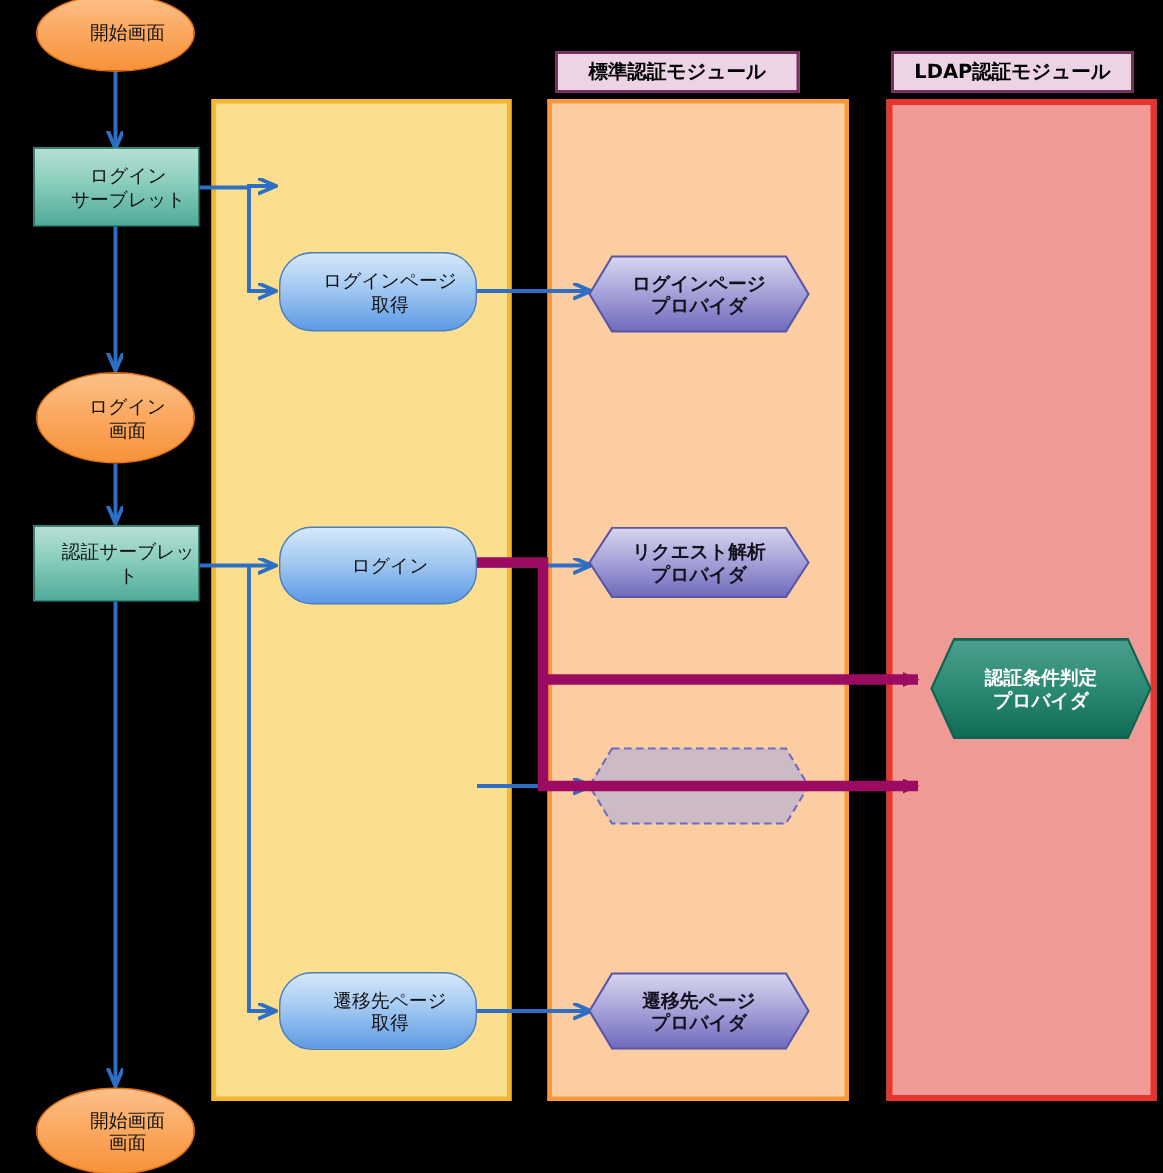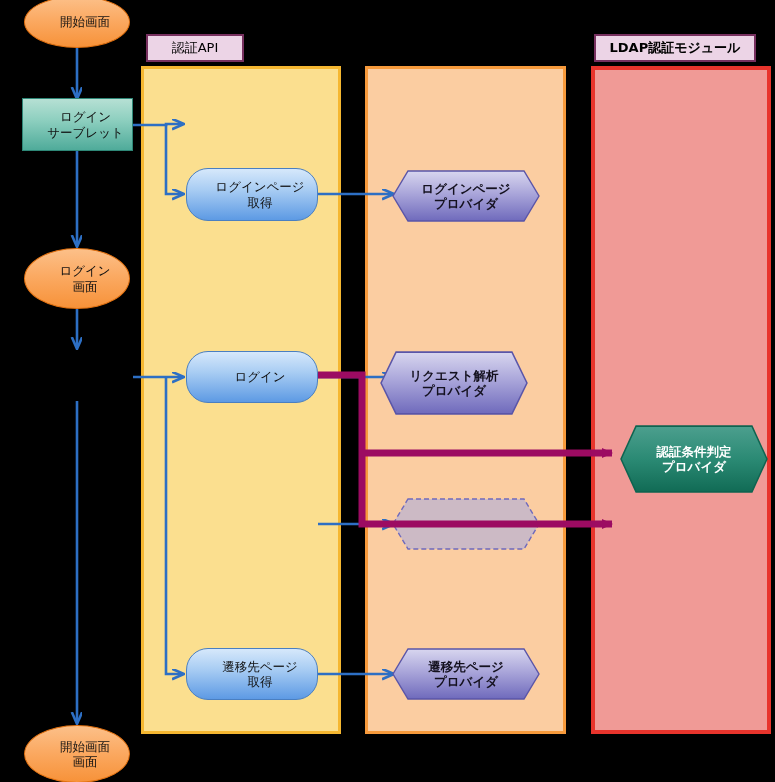--- a/index.html
+++ b/index.html
@@ -65,22 +65,22 @@
 </style>
 </head>
 <body>
 
 <div id="stage">
 
   <div class="lane-body" style="left:141px; top:66px; width:200px; height:668px; background:#fbdf8f; border:3px solid #f5b731;"></div>
   <div class="lane-body" style="left:365px; top:66px; width:201px; height:668px; background:#fbcda1; border:3px solid #f79a3c;"></div>
   <div class="lane-body" style="left:591px; top:66px; width:180px; height:668px; background:#f09a96; border:4px solid #e8342c;"></div>
 
-  <div class="lane-title thin" style="left:146px; top:34px; width:98px; height:28px;">
-    <span>認証API</span>
+  <div class="lane-title" style="left:370px; top:34px; width:163px; height:28px;">
+    <span>標準認証モジュール</span>
   </div>
   <div class="lane-title" style="left:594px; top:34px; width:162px; height:28px;">
     <span>LDAP認証モジュール</span>
   </div>
 
   <svg class="wires">
     <defs>
       <marker id="ahBlue" markerWidth="13" markerHeight="13" refX="11" refY="5.2" orient="auto" markerUnits="userSpaceOnUse">
         <path d="M0,0 L12,5.2 L0,10.4" fill="none" stroke="#2d6fc4" stroke-width="2.6"></path>
       </marker>
@@ -119,20 +119,23 @@
   <div class="node rect" style="left:22px; top:98px; width:111px; height:53px;">
     <span class="lbl">ログイン
 サーブレット</span>
   </div>
 
   <div class="node oval" style="left:24px; top:248px; width:106px; height:61px;">
     <span class="lbl">ログイン
 画面</span>
   </div>
 
+  <div class="node rect" style="left:22px; top:350px; width:111px; height:51px;">
+    <span class="lbl">認証サーブレット</span>
+  </div>
 
   <div class="node oval" style="left:24px; top:725px; width:106px; height:58px;">
     <span class="lbl">開始画面
 画面</span>
   </div>
 
 
   <div class="node stadium" style="left:186px; top:168px; width:132px; height:53px;">
     <span class="lbl">ログインページ
 取得</span>
@@ -157,21 +160,21 @@
               <stop offset="1" stop-color="#6f6abc"></stop>
         </linearGradient>
           </defs>
         <polygon points="16,1 132,1 147,26 132,51 16,51 1,26" fill="url(#gpu1)" stroke="#5a55a8" stroke-width="1.4"></polygon>
       </svg>
       <span class="lbl">ログインページ
 プロバイダ</span>
     </div>
   </div>
 
-  <div class="hexwrap" style="left:380px; top:351px; width:148px; height:64px;">
+  <div class="hexwrap" style="left:392px; top:351px; width:148px; height:48px;">
     <div class="hex hex-purple">
       <svg viewBox="0 0 148 52" preserveAspectRatio="none">
         <defs>
             <linearGradient id="gpu2" x1="0" y1="0" x2="0" y2="1">
           <stop offset="0" stop-color="#d8d6ef"></stop>
               <stop offset="0.45" stop-color="#aaa6da"></stop>
               <stop offset="1" stop-color="#6f6abc"></stop>
         </linearGradient>
           </defs>
         <polygon points="16,1 132,1 147,26 132,51 16,51 1,26" fill="url(#gpu2)" stroke="#5a55a8" stroke-width="1.4"></polygon>

